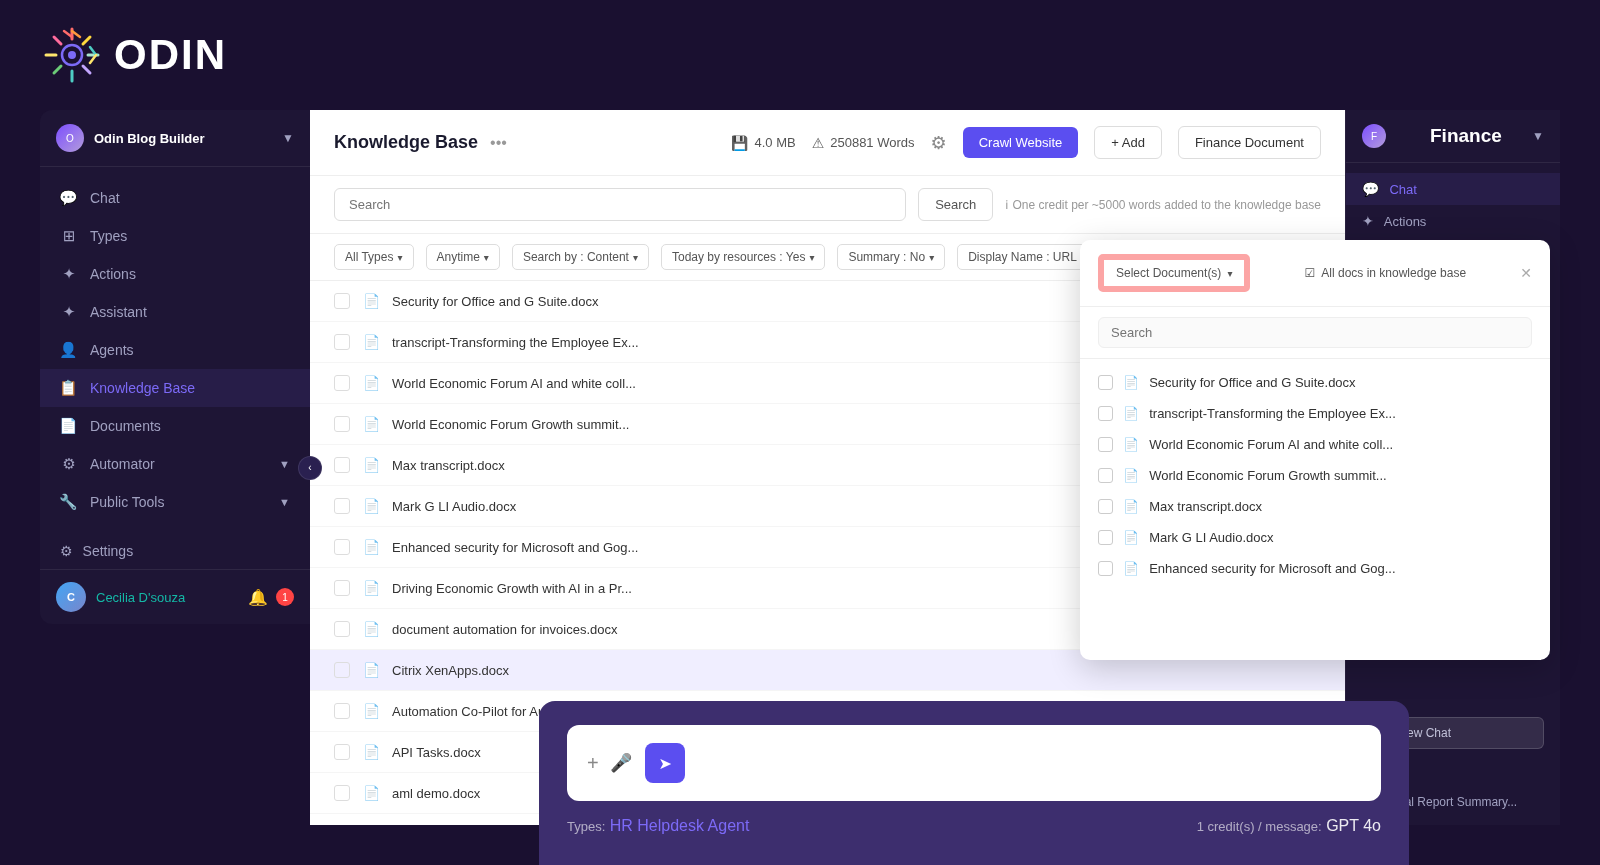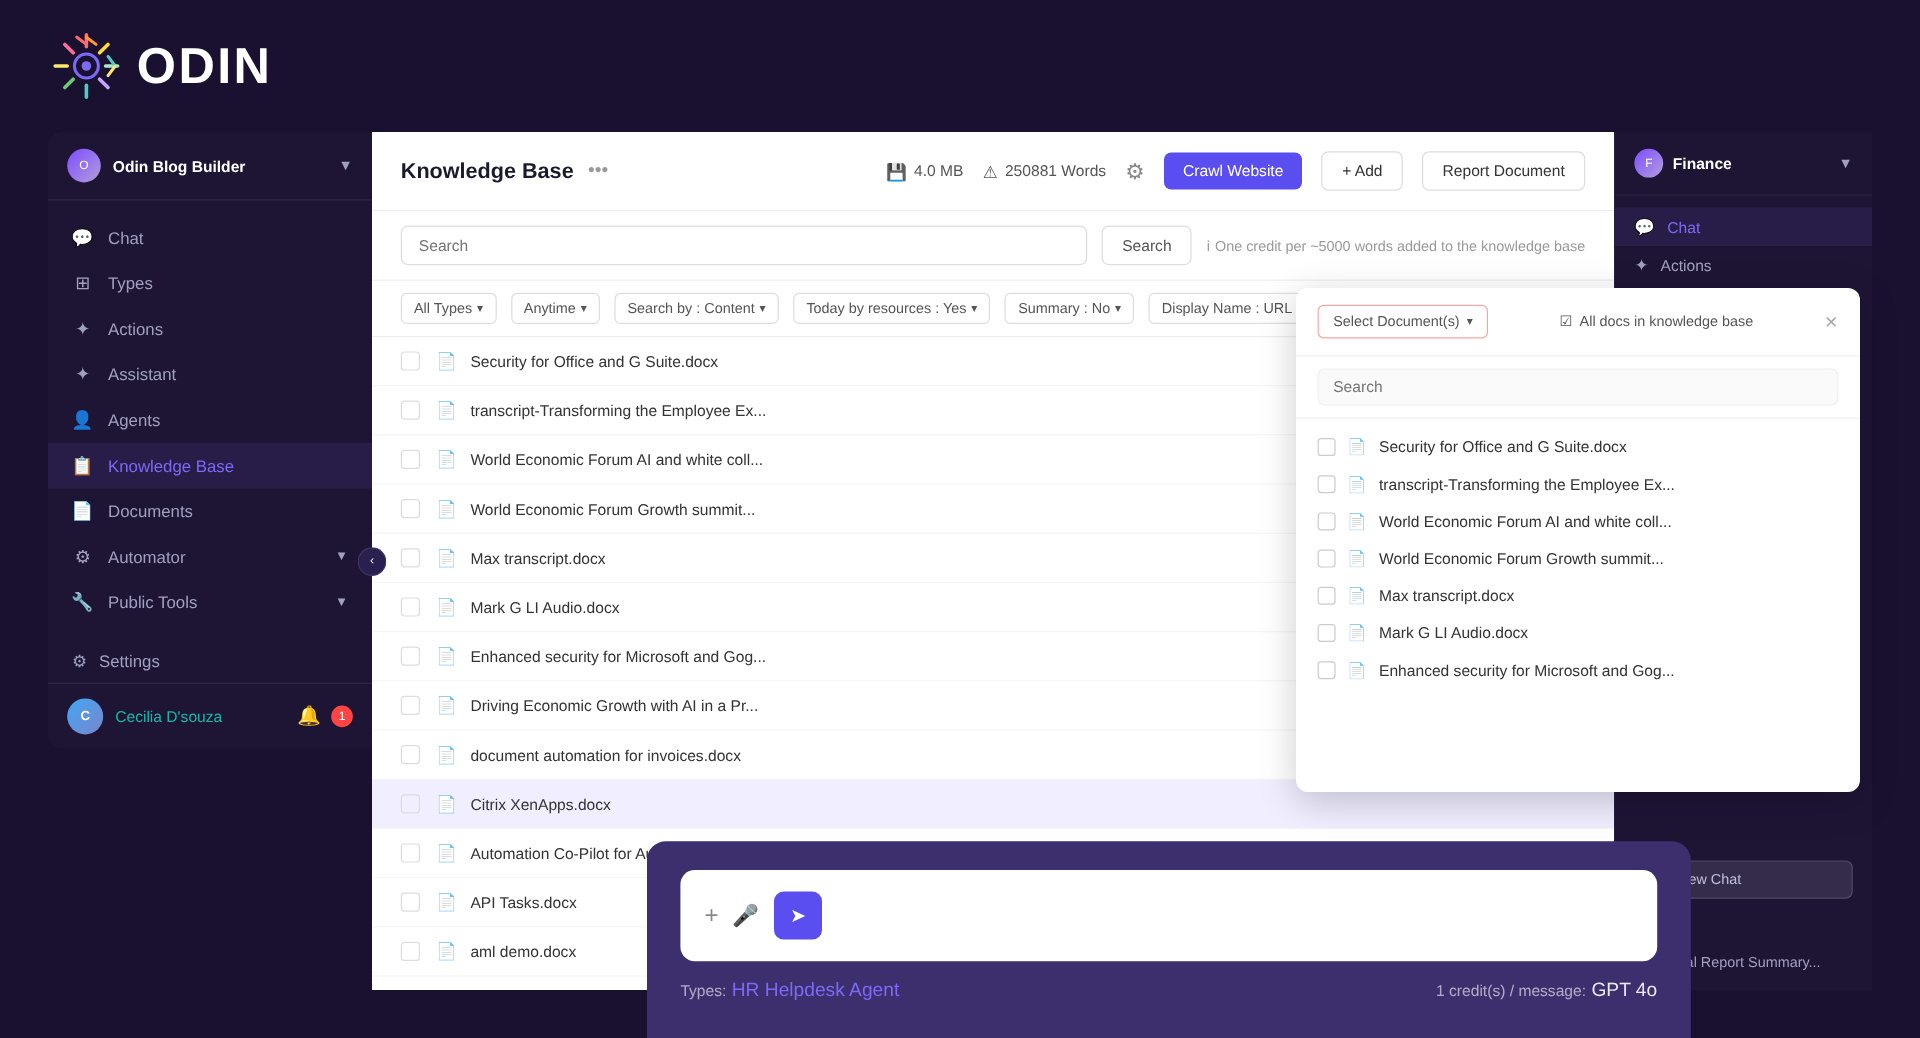--- a/index.html
+++ b/index.html
@@ -419,23 +419,24 @@
       height: 24px;
       background: linear-gradient(135deg, #7c4dff, #b39ddb);
       border-radius: 50%;
       display: flex;
       align-items: center;
       justify-content: center;
       font-size: 10px;
     }
 
     .finance-title {
-      font-size: 13px;
+      font-size: 19px;
       font-weight: 600;
       color: white;
+      margin-left: 36px;
     }
 
     .finance-nav {
       padding: 10px 0;
       flex: 1;
     }
 
     .finance-nav-item {
       display: flex;
       align-items: center;
@@ -514,21 +515,21 @@
       display: flex;
       align-items: center;
       gap: 8px;
     }
 
     .doc-tab {
       display: flex;
       align-items: center;
       gap: 6px;
       padding: 6px 12px;
-      border: 1px solid #fca5a5;
+      border: 6px solid #fca5a5;
       border-radius: 5px;
       font-size: 12px;
       color: #555;
       cursor: pointer;
       background: white;
     }
 
     .doc-tab .chevron {
       font-size: 10px;
     }
@@ -832,21 +833,21 @@
           <span class="kb-stat-icon">💾</span>
           <span>4.0 MB</span>
         </div>
         <div class="kb-stat">
           <span class="kb-stat-icon">⚠</span>
           <span>250881 Words</span>
         </div>
         <span class="kb-settings-icon">⚙</span>
         <button class="btn-crawl">Crawl Website</button>
         <button class="btn-add">+ Add</button>
-        <button class="btn-create">Report Document</button>
+        <button class="btn-create">Finance Document</button>
       </div>
     </div>
 
     <div class="kb-search-bar">
       <input class="kb-search-input" type="text" placeholder="Search" style="">
       <button class="btn-search">Search</button>
       <div class="kb-search-hint">
         <span>ℹ</span>
         <span>One credit per ~5000 words added to the knowledge base</span>
       </div>

